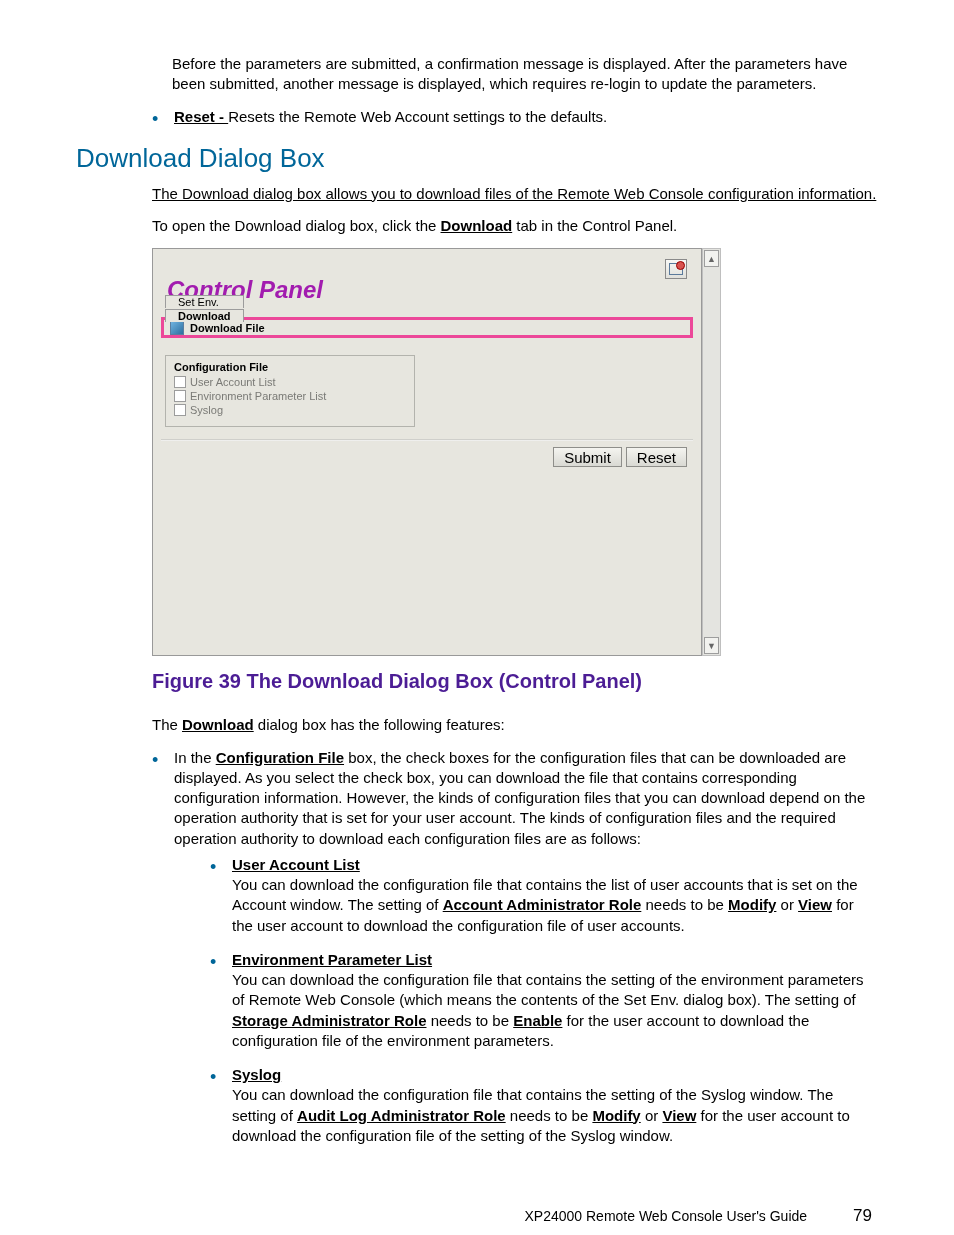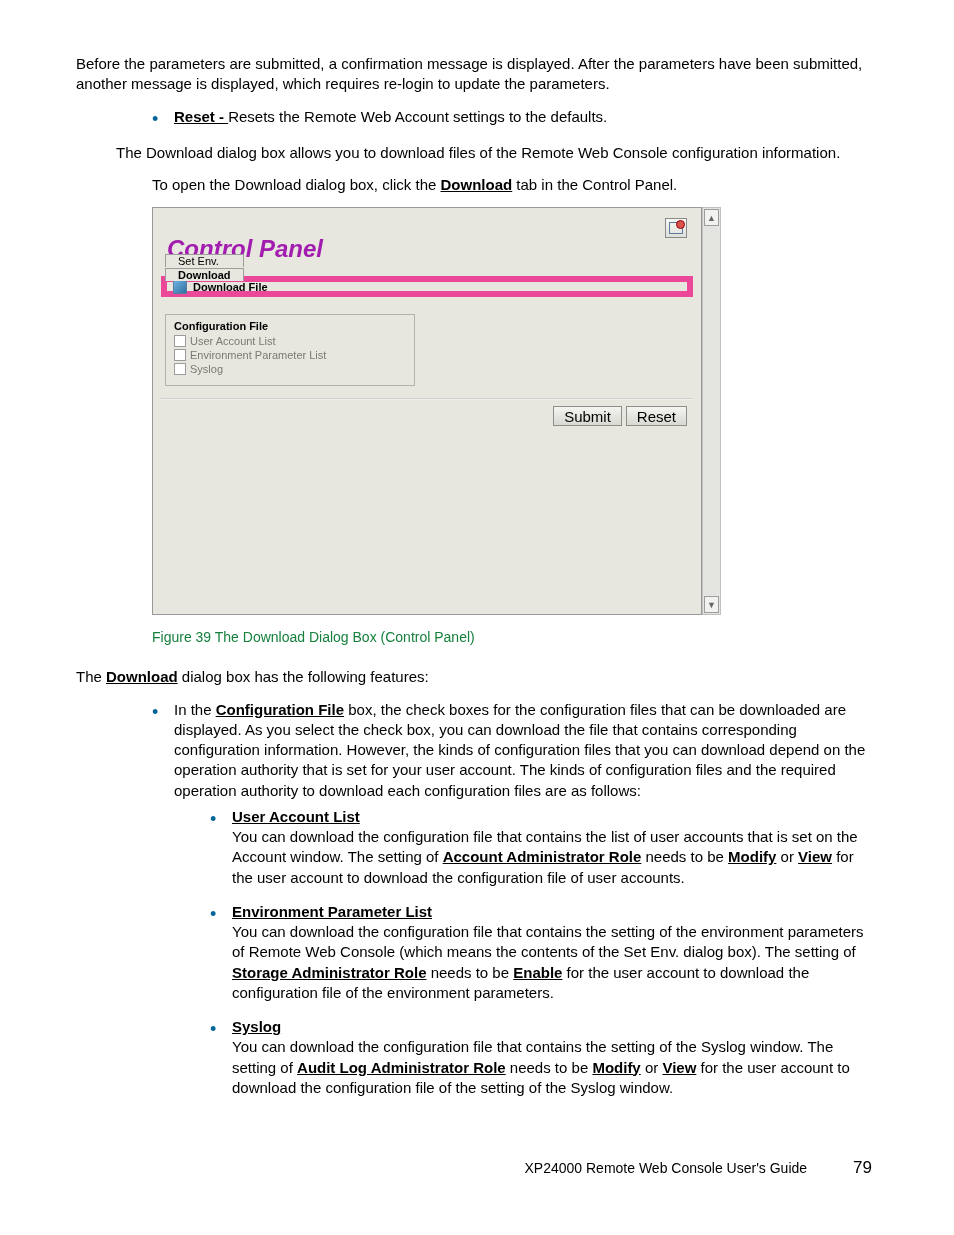--- a/index.html
+++ b/index.html
@@ -9,42 +9,42 @@
   font-size: 15px;
   color: #000;
   background: #fff;
   width: 954px;
 }
 .page {
   padding: 54px 76px 40px 76px;
   box-sizing: border-box;
 }
 .body-text { line-height: 1.35; margin: 0 0 12px 0; }
-.indent-1 { }
+.indent-1 { margin-left: 96px; }
 .bullet-list { list-style: none; padding: 0; margin: 0 0 16px 0; }
 .bullet-list > li { position: relative; padding-left: 28px; margin-left: 70px; line-height: 1.35; margin-bottom: 8px; }
 .bullet-list > li::before {
   content: "•"; position: absolute; left: 6px; top: 0; color: #006699; font-size: 18px;
 }
 .sub-bullet-list { list-style: none; padding: 0; margin: 6px 0 0 0; }
 .sub-bullet-list > li { position: relative; padding-left: 28px; margin-left: 30px; line-height: 1.35; margin-bottom: 14px; }
 .sub-bullet-list > li::before {
   content: "•"; position: absolute; left: 6px; top: 0; color: #006699; font-size: 18px;
 }
 h2.section-heading {
   font-family: Arial, Helvetica, sans-serif;
   font-weight: normal;
   color: #006699;
   font-size: 26px;
   margin: 16px 0 10px 0;
 }
 .figure-caption {
-  color: #15803d;
-  font-weight: normal;
-  font-size: 14px;
+  color: #4c1d95;
+  font-weight: bold;
+  font-size: 20px;
   margin: 14px 0 22px 76px;
 }
 .screenshot-wrap {
   margin-left: 76px;
   width: 550px;
   position: relative;
 }
 .scrollbar-right {
   position: absolute; right: -19px; top: 0; bottom: 0; width: 19px;
   background: #e4e4e0; border: 1px solid #bfbfbf; box-sizing: border-box;
@@ -95,21 +95,21 @@
 .cp-tab {
   height: 22px; padding: 0 12px;
   border: 1px solid #9c9c9c; border-bottom: none;
   background: #e7e6df; font-size: 11px;
   display: flex; align-items: center; margin-right: -1px;
   position: relative;
 }
 .cp-tab.active { background: #e7e6df; font-weight: bold; z-index: 2; top: 1px; }
 .cp-subheader {
   position: absolute; left: 8px; right: 8px; top: 68px; height: 21px;
-  border: 6px solid #ec4899; box-sizing: border-box;
+  border: 3px solid #ec4899; box-sizing: border-box;
   background: #e7e6df;
   display: flex; align-items: center; padding-left: 6px; gap: 6px;
   font-size: 11px; font-weight: bold;
 }
 .cp-subheader .sq {
   width: 12px; height: 12px; background: linear-gradient(135deg,#6fb3e0,#2e6fa0);
   border: 1px solid #5b7ea0;
 }
 .cp-fieldset {
   position: absolute; left: 12px; top: 106px; width: 250px;
@@ -150,22 +150,23 @@
 <div class="page">
 
   <p class="body-text indent-1">Before the parameters are submitted, a confirmation message is displayed. After the parameters have been submitted, another message is displayed, which requires re-login to update the parameters.</p>
 
   <ul class="bullet-list">
     <li>
       <b>Reset - </b><span>Resets the Remote Web Account settings to the defaults.</span>
     </li>
   </ul>
 
-
-  <p class="body-text" style="margin-left:40px;">The Download dialog box allows you to download files of the Remote Web Console configuration information.</p>
+  <h2 class="section-heading">Download Dialog Box</h2>
+
+  <p class="body-text" style="margin-left:76px;text-decoration:underline;">The Download dialog box allows you to download files of the Remote Web Console configuration information.</p>
 
   <p class="body-text" style="margin-left:76px;">
     <span>To open the Download dialog box, click the </span><b>Download</b><span> tab in the Control Panel.</span>
   </p>
 
   <div class="screenshot-wrap">
     <div class="screenshot">
       <div class="cp-title">Control Panel</div>
       <div class="cp-close-icon">
           <div class="ci"></div>
@@ -201,21 +202,21 @@
       </div>
     </div>
     <div class="scrollbar-right">
       <div class="sb-btn top">▲</div>
       <div class="sb-btn bottom">▼</div>
     </div>
   </div>
 
   <div class="figure-caption">Figure 39 The Download Dialog Box (Control Panel)</div>
 
-  <p class="body-text" style="">
+  <p class="body-text" style="margin-left:76px;">
     <span>The </span><b>Download</b><span> dialog box has the following features:</span>
   </p>
 
   <ul class="bullet-list">
     <li>
       <span>In the </span><b>Configuration File</b><span> box, the check boxes for the configuration files that can be downloaded are displayed. As you select the check box, you can download the file that contains corresponding configuration information. However, the kinds of configuration files that you can download depend on the operation authority that is set for your user account. The kinds of configuration files and the required operation authority to download each configuration files are as follows:</span>
 
       <ul class="sub-bullet-list">
         <li>
           <b>User Account List</b><br>

